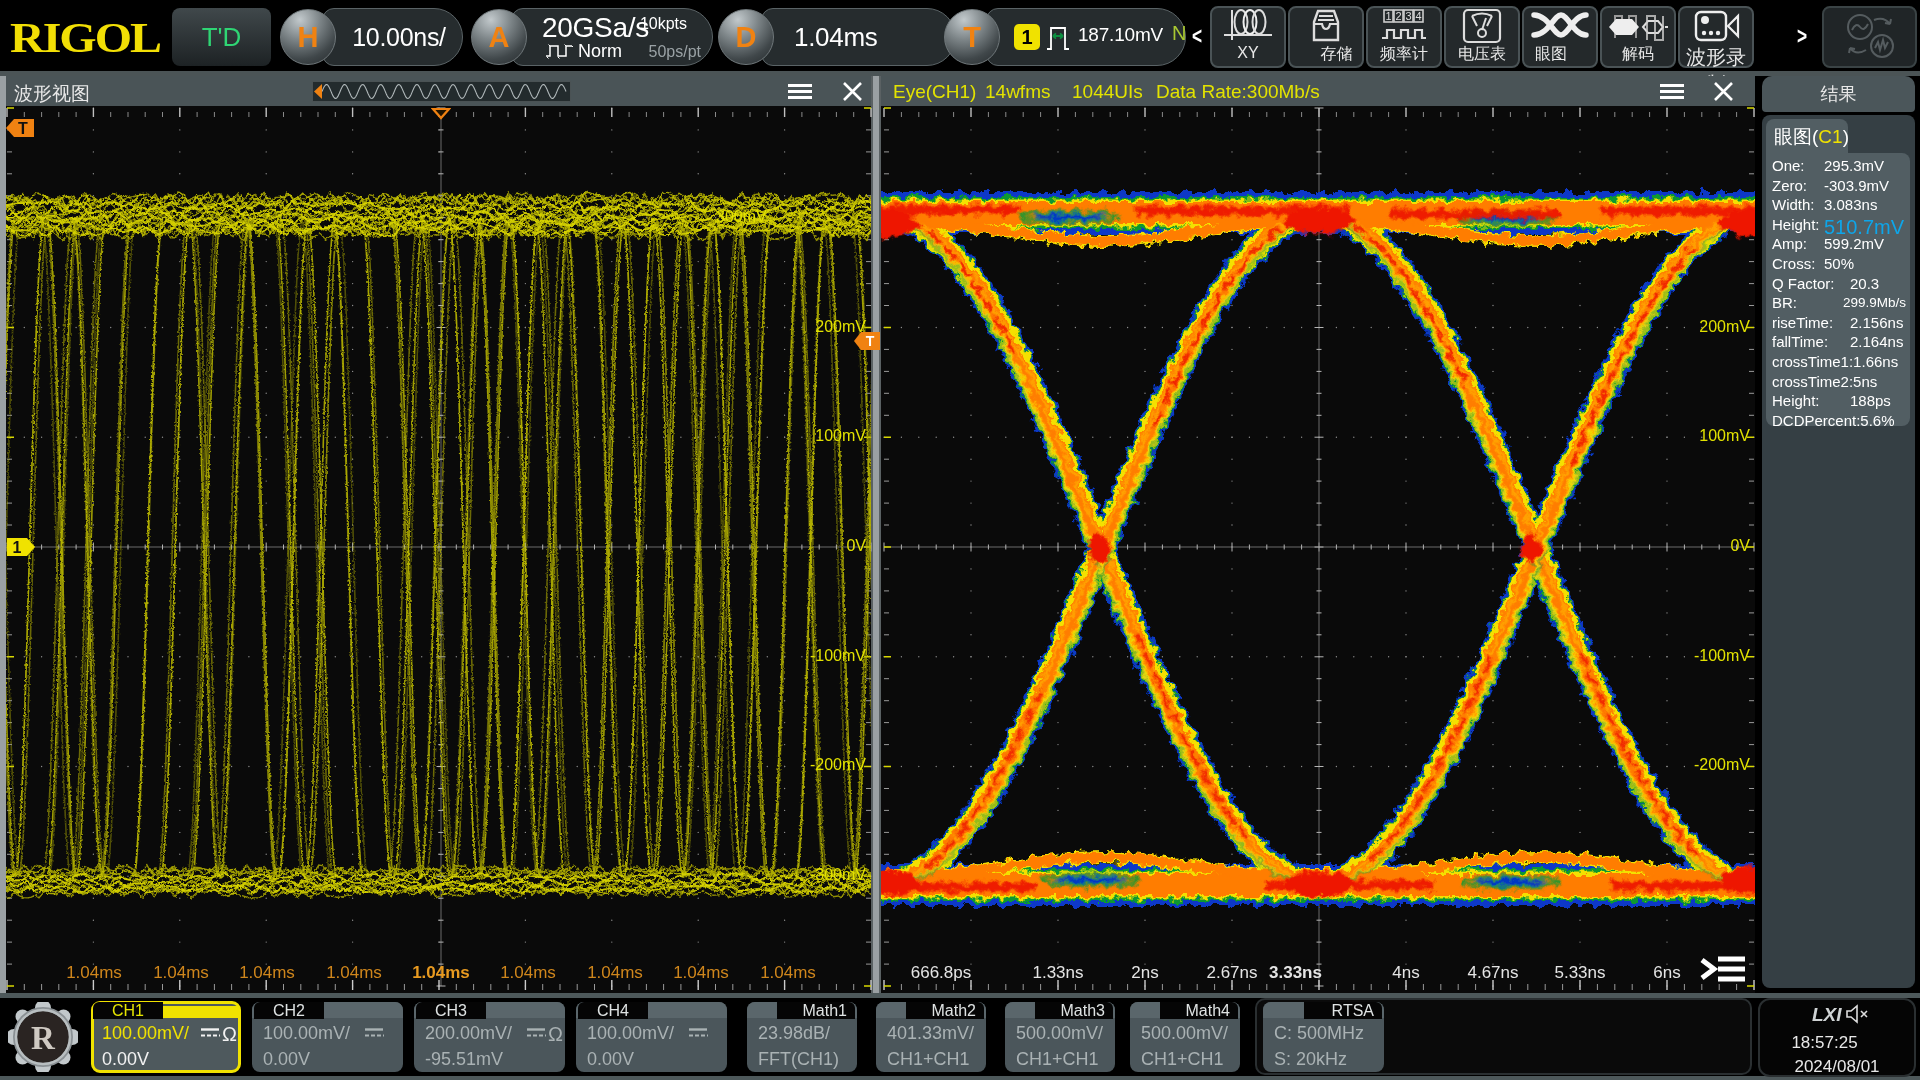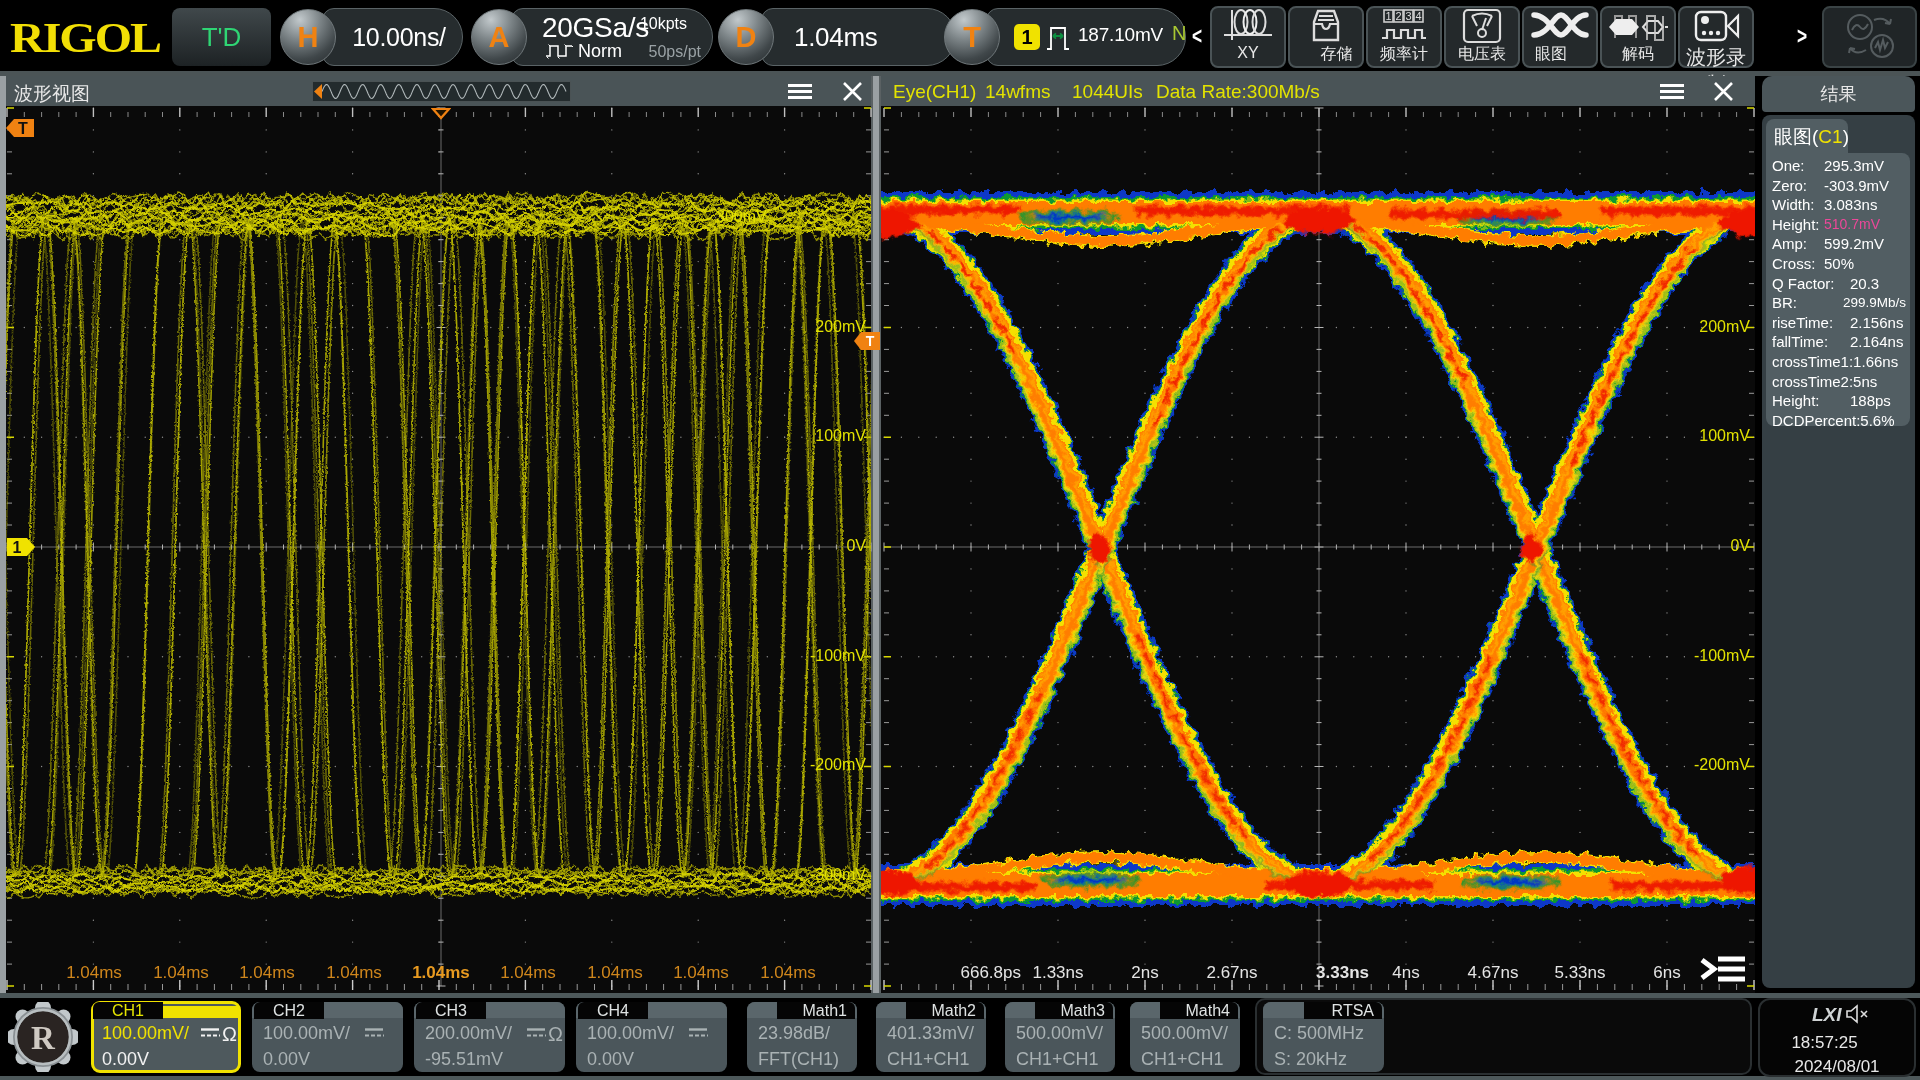--- a/index.html
+++ b/index.html
@@ -529,25 +529,25 @@
 <div class="abs" style="left:1600px;top:756px;width:150px;color:#e2e200;font-size:16px;text-align:right">-200mV</div>
 <div class="abs" style="left:49px;top:963px;width:90px;color:#cf861c;font-size:17px;font-weight:normal;text-align:center">1.04ms</div>
 <div class="abs" style="left:136px;top:963px;width:90px;color:#cf861c;font-size:17px;font-weight:normal;text-align:center">1.04ms</div>
 <div class="abs" style="left:222px;top:963px;width:90px;color:#cf861c;font-size:17px;font-weight:normal;text-align:center">1.04ms</div>
 <div class="abs" style="left:309px;top:963px;width:90px;color:#cf861c;font-size:17px;font-weight:normal;text-align:center">1.04ms</div>
 <div class="abs" style="left:396px;top:963px;width:90px;color:#e89a20;font-size:17px;font-weight:bold;text-align:center">1.04ms</div>
 <div class="abs" style="left:483px;top:963px;width:90px;color:#cf861c;font-size:17px;font-weight:normal;text-align:center">1.04ms</div>
 <div class="abs" style="left:570px;top:963px;width:90px;color:#cf861c;font-size:17px;font-weight:normal;text-align:center">1.04ms</div>
 <div class="abs" style="left:656px;top:963px;width:90px;color:#cf861c;font-size:17px;font-weight:normal;text-align:center">1.04ms</div>
 <div class="abs" style="left:743px;top:963px;width:90px;color:#cf861c;font-size:17px;font-weight:normal;text-align:center">1.04ms</div>
-<div class="abs" style="left:921px;top:963px;width:100px;color:#e4e4e4;font-size:17px;font-weight:normal;text-align:right">666.8ps</div>
+<div class="abs" style="left:891px;top:963px;width:100px;color:#e4e4e4;font-size:17px;font-weight:normal;text-align:center">666.8ps</div>
 <div class="abs" style="left:1008px;top:963px;width:100px;color:#e4e4e4;font-size:17px;font-weight:normal;text-align:center">1.33ns</div>
 <div class="abs" style="left:1095px;top:963px;width:100px;color:#e4e4e4;font-size:17px;font-weight:normal;text-align:center">2ns</div>
 <div class="abs" style="left:1182px;top:963px;width:100px;color:#e4e4e4;font-size:17px;font-weight:normal;text-align:center">2.67ns</div>
-<div class="abs" style="left:1269px;top:963px;width:100px;color:#e4e4e4;font-size:17px;font-weight:bold;text-align:right">3.33ns</div>
+<div class="abs" style="left:1269px;top:963px;width:100px;color:#e4e4e4;font-size:17px;font-weight:bold;text-align:left">3.33ns</div>
 <div class="abs" style="left:1356px;top:963px;width:100px;color:#e4e4e4;font-size:17px;font-weight:normal;text-align:center">4ns</div>
 <div class="abs" style="left:1443px;top:963px;width:100px;color:#e4e4e4;font-size:17px;font-weight:normal;text-align:center">4.67ns</div>
 <div class="abs" style="left:1530px;top:963px;width:100px;color:#e4e4e4;font-size:17px;font-weight:normal;text-align:center">5.33ns</div>
 <div class="abs" style="left:1617px;top:963px;width:100px;color:#e4e4e4;font-size:17px;font-weight:normal;text-align:center">6ns</div>
 <svg class="abs" style="left:5px;top:117px" width="30" height="22" viewBox="0 0 30 22">
       <path d="M1,11 L9,2 h20 v18 h-20 z" fill="#f08212"></path>
       <text x="18" y="17" fill="#111" font-size="16" font-weight="bold" text-anchor="middle">T</text>
     </svg>
 <svg class="abs" style="left:6px;top:536px" width="30" height="22" viewBox="0 0 30 22">
       <path d="M1,2 h20 l8,9 -8,9 h-20 z" fill="#f0e200"></path>
@@ -568,21 +568,21 @@
 <div class="abs" style="left:1766px;top:119px;width:82px;height:34px;background:#525e63;border-radius:8px 8px 0 0"></div>
 <div class="abs" style="left:1774px;top:124px;color:#fff;font-size:19px">眼图(<span style="color:#f0e200">C1</span>)</div>
 <div class="abs" style="left:1766px;top:153px;width:144px;height:273px;background:#525e63;border-radius:0 8px 8px 8px"></div>
 <div class="abs" style="left:1772px;top:157px;color:#fff;font-size:15px">One:</div>
 <div class="abs" style="left:1824px;top:157px;color:#fff;font-size:15px">295.3mV</div>
 <div class="abs" style="left:1772px;top:177px;color:#fff;font-size:15px">Zero:</div>
 <div class="abs" style="left:1824px;top:177px;color:#fff;font-size:15px">-303.9mV</div>
 <div class="abs" style="left:1772px;top:196px;color:#fff;font-size:15px">Width:</div>
 <div class="abs" style="left:1824px;top:196px;color:#fff;font-size:15px">3.083ns</div>
 <div class="abs" style="left:1772px;top:216px;color:#fff;font-size:15px">Height:</div>
-<div class="abs" style="left:1824px;top:216px;color:#ec4899;font-size:14px">510.7mV</div>
+<div class="abs" style="left:1824px;top:216px;color:#0ea5e9;font-size:20px">510.7mV</div>
 <div class="abs" style="left:1772px;top:235px;color:#fff;font-size:15px">Amp:</div>
 <div class="abs" style="left:1824px;top:235px;color:#fff;font-size:15px">599.2mV</div>
 <div class="abs" style="left:1772px;top:255px;color:#fff;font-size:15px">Cross:</div>
 <div class="abs" style="left:1824px;top:255px;color:#fff;font-size:15px">50%</div>
 <div class="abs" style="left:1772px;top:275px;color:#fff;font-size:15px">Q Factor:</div>
 <div class="abs" style="left:1850px;top:275px;color:#fff;font-size:15px">20.3</div>
 <div class="abs" style="left:1772px;top:294px;color:#fff;font-size:15px">BR:</div>
 <div class="abs" style="left:1772px;top:295px;width:134px;color:#fff;font-size:13.5px;text-align:right">299.9Mb/s</div>
 <div class="abs" style="left:1772px;top:314px;color:#fff;font-size:15px">riseTime:</div>
 <div class="abs" style="left:1850px;top:314px;color:#fff;font-size:15px">2.156ns</div>

